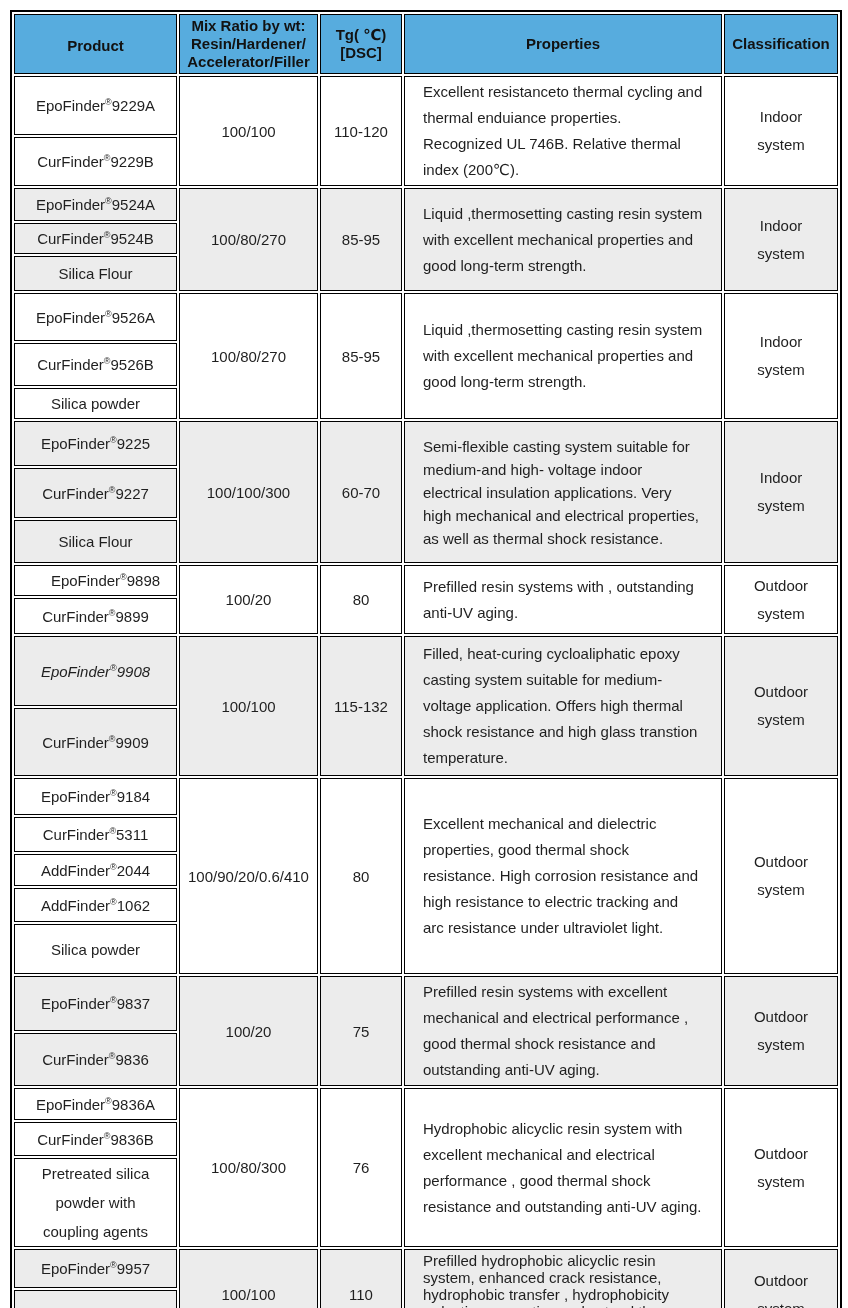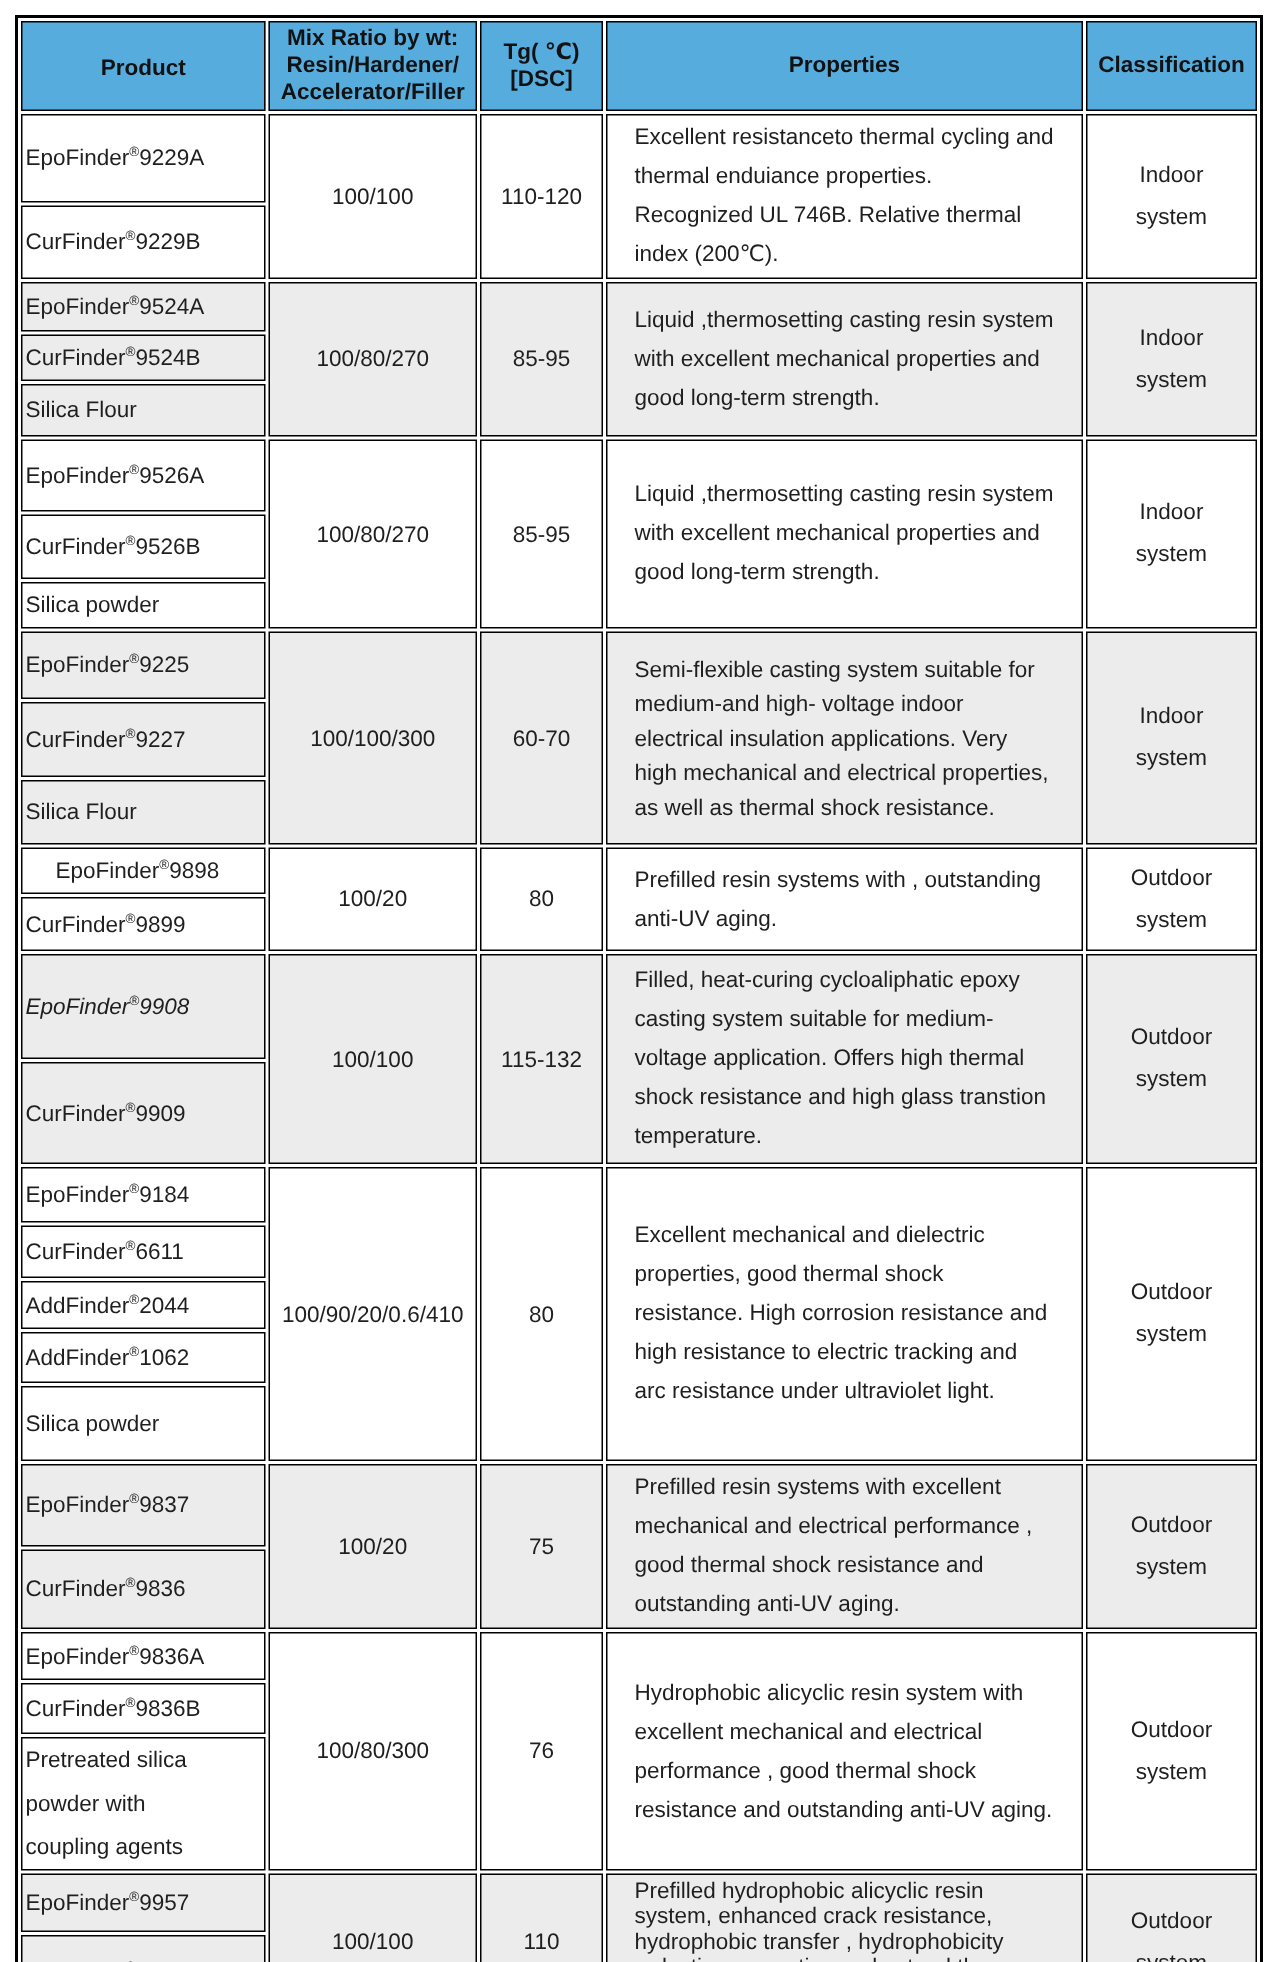--- a/index.html
+++ b/index.html
@@ -43,20 +43,21 @@
     padding-bottom: 18px;
   }
   .spec-table td {
     font-size: 15px;
     color: #1f1f1f;
     vertical-align: middle;
     background: #ffffff;
   }
   .spec-table td.shade { background: #ECECEC; }
   td.product-cell {
+    text-align: center;
     white-space: pre-line;
     line-height: 29px;
     padding: 0 2px;
   }
   td.product-cell sup {
     font-size: 9px;
     line-height: 0;
   }
   td.mix-cell, td.tg-cell {
     text-align: center;
@@ -177,21 +178,21 @@
         </tr>
         <tr>
           <td class="product-cell" style="height: 37px;"><span>EpoFinder</span><sup>®</sup><span>9184</span></td>
           <td class="mix-cell" rowspan="5">100/90/20/0.6/410</td>
           <td class="tg-cell" rowspan="5">80</td>
           <td class="props-cell" rowspan="5">Excellent mechanical and dielectric properties, good thermal shock resistance. High corrosion resistance and high resistance to electric tracking and arc resistance under ultraviolet light.</td>
           <td class="class-cell" rowspan="5">Outdoor
 system</td>
         </tr>
         <tr>
-          <td class="product-cell" style="height: 35px;"><span>CurFinder</span><sup>®</sup><span>6611</span></td>
+          <td class="product-cell" style="height: 35px;"><span>CurFinder</span><sup>®</sup><span>5311</span></td>
         </tr>
         <tr>
           <td class="product-cell" style="height: 32px;"><span>AddFinder</span><sup>®</sup><span>2044</span></td>
         </tr>
         <tr>
           <td class="product-cell" style="height: 34px;"><span>AddFinder</span><sup>®</sup><span>1062</span></td>
         </tr>
         <tr>
           <td class="product-cell" style="height: 50px;"><span>Silica powder</span></td>
         </tr>

